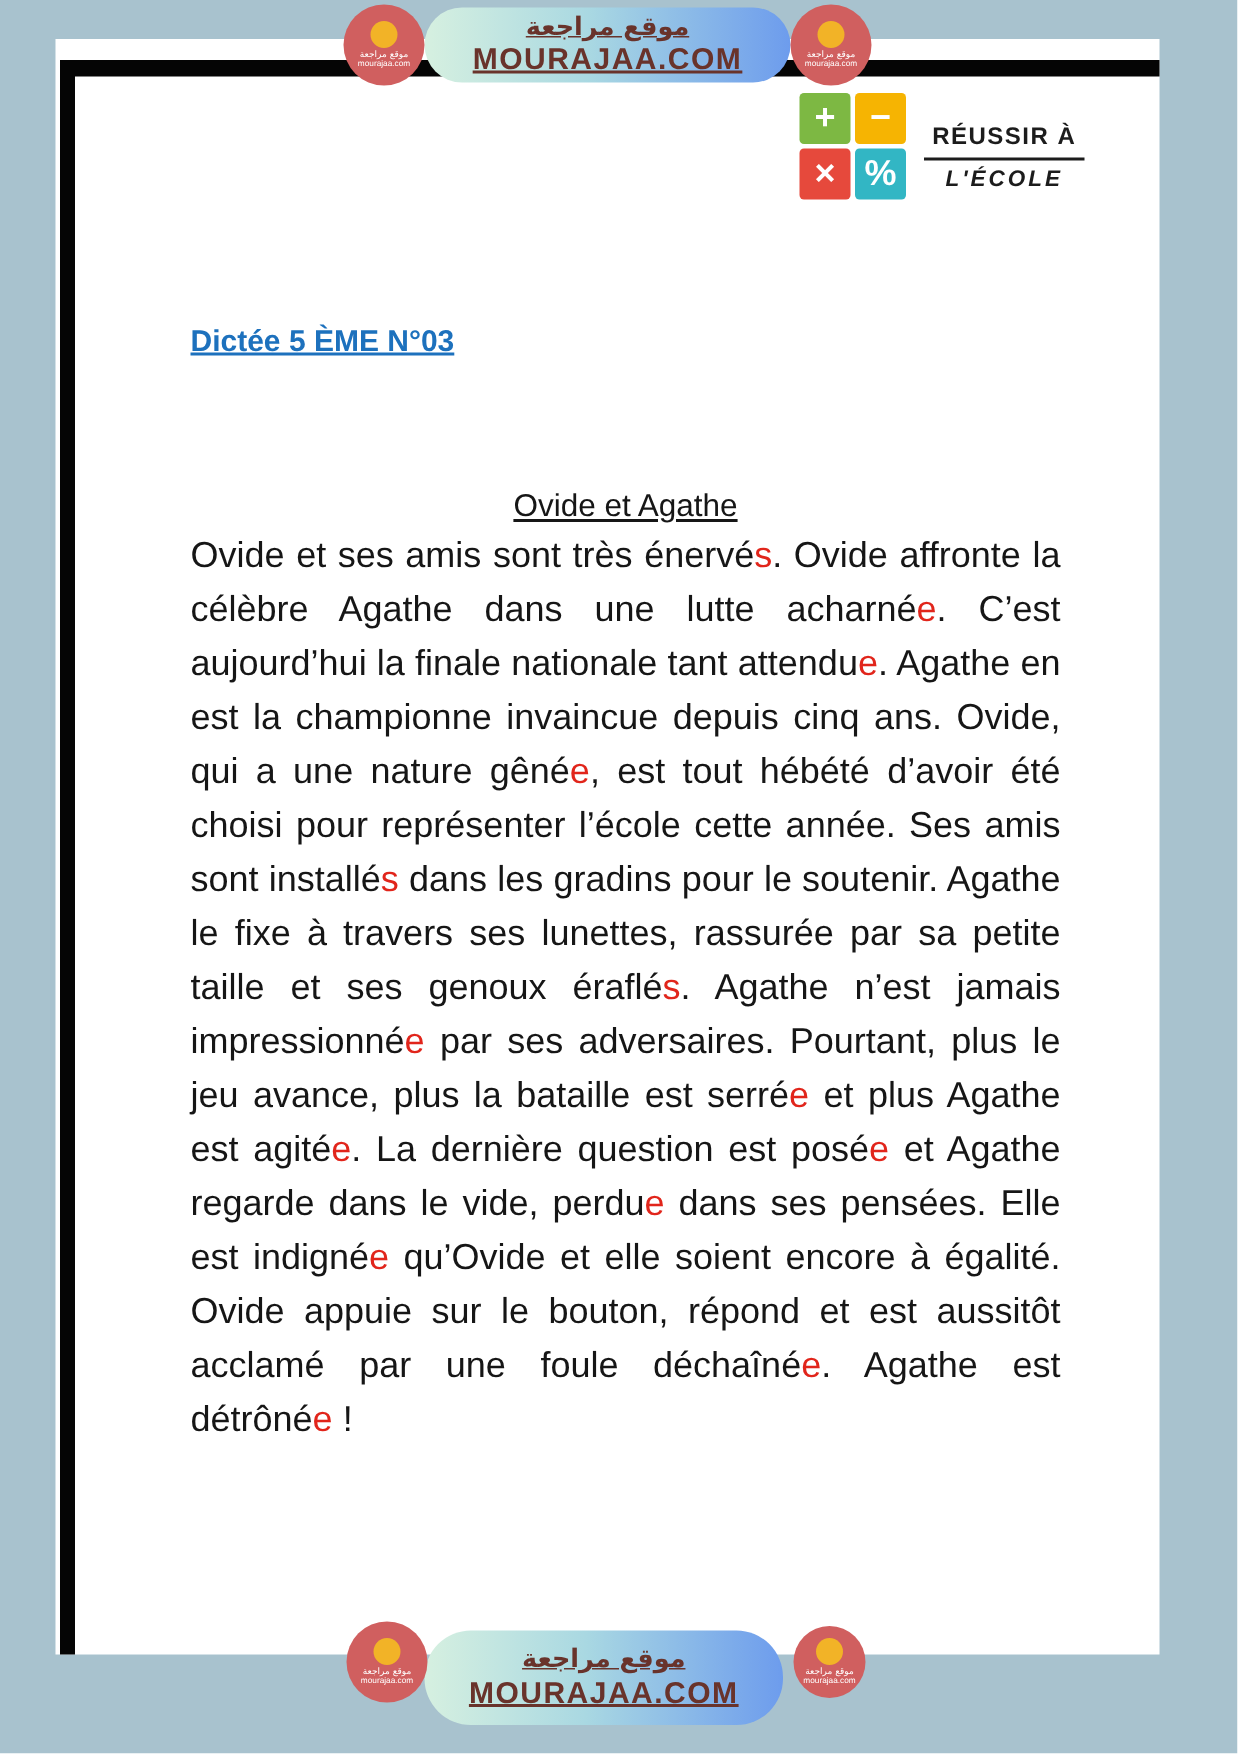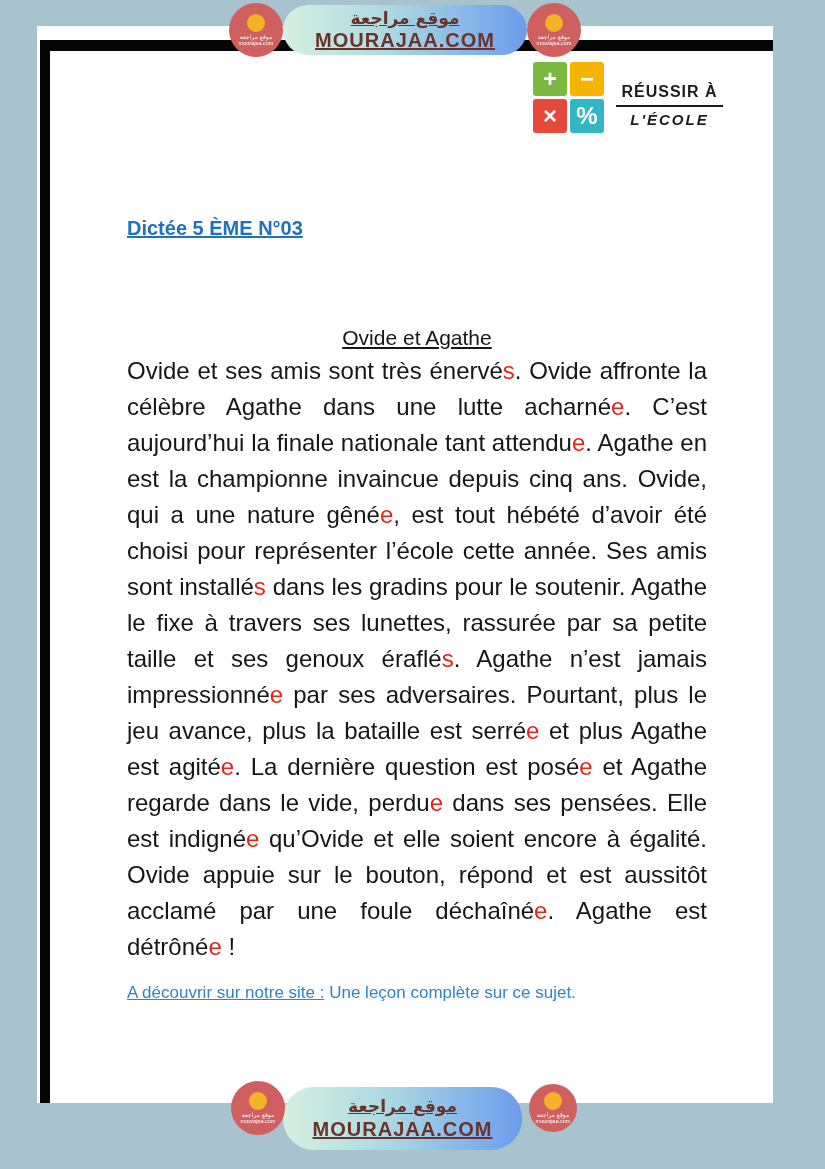--- a/index.html
+++ b/index.html
@@ -88,23 +88,20 @@
       </div>
     </div>
 
     <div class="doc-title">Dictée 5 ÈME N°03</div>
     <div class="text-title">
       <span>Ovide et Agathe</span>
     </div>
 
     <div class="paragraph"><span>Ovide et ses amis sont très énervé</span><span class="red-letter">s</span><span>. Ovide affronte la célèbre Agathe dans une lutte acharné</span><span class="red-letter">e</span><span>. C’est aujourd’hui la finale nationale tant attendu</span><span class="red-letter">e</span><span>. Agathe en est la championne invaincue depuis cinq ans. Ovide, qui a une nature gêné</span><span class="red-letter">e</span><span>, est tout hébété d’avoir été choisi pour représenter l’école cette année. Ses amis sont installé</span><span class="red-letter">s</span><span> dans les gradins pour le soutenir. Agathe le fixe à travers ses lunettes, rassurée par sa petite taille et ses genoux éraflé</span><span class="red-letter">s</span><span>. Agathe n’est jamais impressionné</span><span class="red-letter">e</span><span> par ses adversaires. Pourtant, plus le jeu avance, plus la bataille est serré</span><span class="red-letter">e</span><span> et plus Agathe est agité</span><span class="red-letter">e</span><span>. La dernière question est posé</span><span class="red-letter">e</span><span> et Agathe regarde dans le vide, perdu</span><span class="red-letter">e</span><span> dans ses pensées. Elle est indigné</span><span class="red-letter">e</span><span> qu’Ovide et elle soient encore à égalité. Ovide appuie sur le bouton, répond et est aussitôt acclamé par une foule déchaîné</span><span class="red-letter">e</span><span>. Agathe est détrôné</span><span class="red-letter">e</span><span> !</span></div>
 
-    <div class="site-note">
-      <span class="underlined">A découvrir sur notre site :</span><span> Une leçon complète sur ce sujet.</span>
-    </div>
   </div>
 
   <div class="logo-circle circle-h-left">
     <div class="dot"></div>
     <div class="tiny-ar">موقع مراجعة</div>
     <div class="tiny-dom">mourajaa.com</div>
   </div>
   <div class="banner-pill header">
     <div class="banner-arabic">موقع مراجعة</div>
     <div class="banner-site">MOURAJAA.COM</div>

